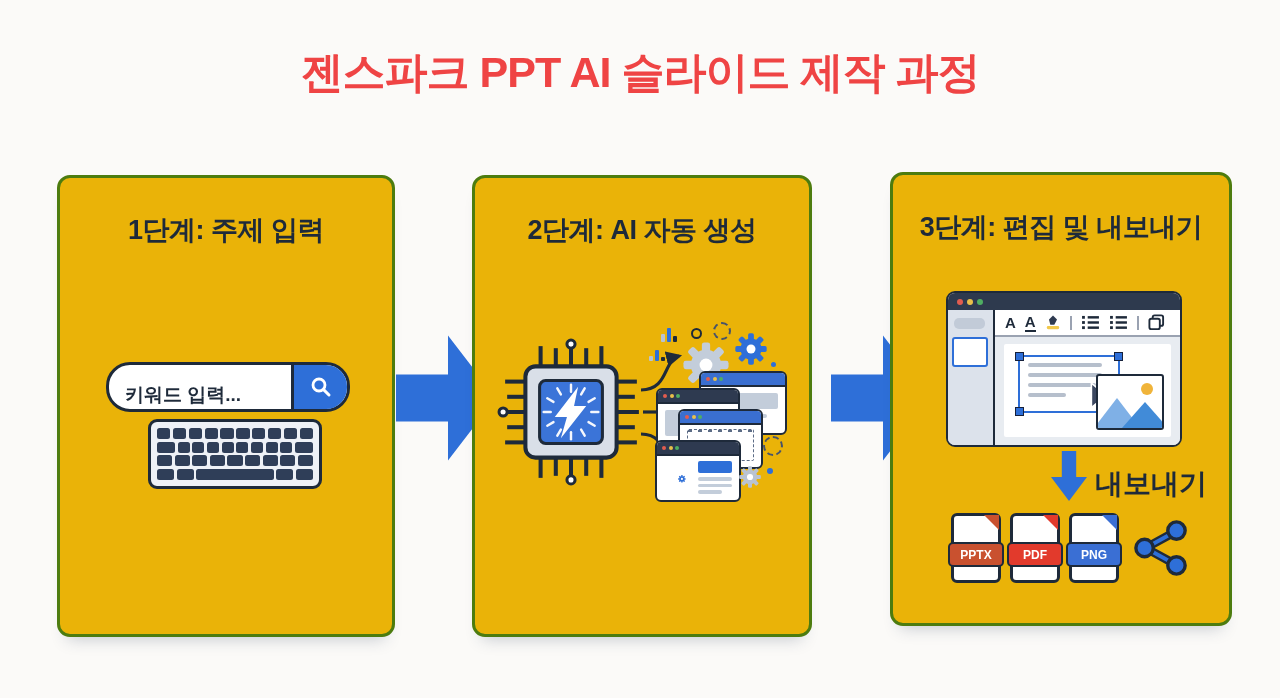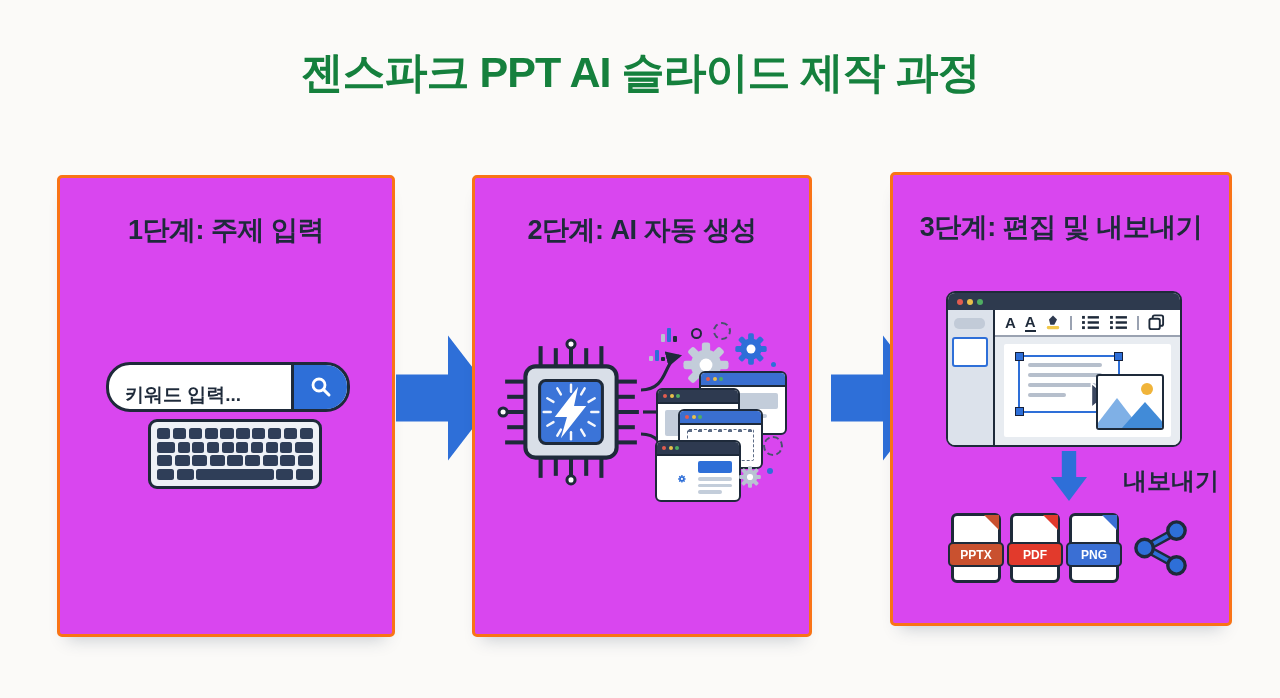--- a/index.html
+++ b/index.html
@@ -1,22 +1,22 @@
 <!DOCTYPE html>
 <html><head>
 <meta charset="utf-8">
 <style>
   html,body{margin:0;padding:0;background:#fbfaf8;}
   .stage{position:relative;width:1280px;height:698px;overflow:hidden;
          font-family:"Liberation Sans","DejaVu Sans",sans-serif;color:#1d2940;}
   
   .title{position:absolute;left:0;top:44px;width:100%;text-align:center;margin:0;
-         font-size:43px;font-weight:800;letter-spacing:-1px;color:#15803d;}
-  
-  .panel{position:absolute;background:#d946ef;border:3px solid #f97316;border-radius:5px;
+         font-size:43px;font-weight:800;letter-spacing:-1px;color:#ef4444;}
+  
+  .panel{position:absolute;background:#eab308;border:3px solid #4d7c0f;border-radius:13px;
          box-shadow:0 12px 16px -10px rgba(40,60,90,.25);}
   .p1{left:57px;top:175px;width:332px;height:456px;}
   .p2{left:472px;top:175px;width:334px;height:456px;}
   .p3{left:890px;top:172px;width:336px;height:448px;}
   .panel h2{position:absolute;left:0;top:34px;width:100%;margin:0;text-align:center;
             font-size:27px;font-weight:800;color:#1e2a3a;letter-spacing:-.5px;}
   
   .flow-arrow{position:absolute;width:100px;height:130px;background:#2e6fd8;
               clip-path:polygon(0 32%,52% 32%,52% 2%,100% 50%,52% 98%,52% 68%,0 68%);}
   .a1{left:396px;top:333px;} .a2{left:831px;top:333px;}
@@ -81,21 +81,21 @@
   .imgph{position:absolute;right:7px;bottom:7px;width:64px;height:52px;background:#fff;
          border:2px solid #1e2a3a;border-radius:3px;overflow:hidden;}
   .sun{position:absolute;right:9px;top:7px;width:12px;height:12px;border-radius:50%;background:#f0b43a;}
   .mt1{position:absolute;left:-4px;bottom:0;width:46px;height:30px;background:#7fb0e6;
        clip-path:polygon(50% 0,100% 100%,0 100%);}
   .mt2{position:absolute;right:-6px;bottom:0;width:46px;height:26px;background:#418bd8;
        clip-path:polygon(50% 0,100% 100%,0 100%);}
   
   .export-arrow{position:absolute;left:158px;top:276px;width:36px;height:50px;background:#2e6fd8;
                 clip-path:polygon(30% 0,70% 0,70% 52%,100% 52%,50% 100%,0 52%,30% 52%);}
-  .export-label{position:absolute;left:202px;top:290px;font-size:24px;font-weight:800;color:#1e2a3a;margin-left:28px;}
+  .export-label{position:absolute;left:202px;top:290px;font-size:28px;font-weight:800;color:#1e2a3a;}
   .files{position:absolute;left:58px;top:338px;display:flex;gap:9px;align-items:center;}
   .file{position:relative;width:44px;height:64px;background:#fff;border:3px solid #1e2a3a;border-radius:6px;flex:none;}
   .fold{position:absolute;top:-1px;right:-1px;width:15px;height:15px;
         clip-path:polygon(0 0,100% 0,100% 100%);}
   .flabel{position:absolute;left:-6px;right:-6px;top:26px;height:21px;border:2.5px solid #1e2a3a;
           border-radius:5px;color:#fff;font-size:12px;font-weight:800;display:flex;
           align-items:center;justify-content:center;letter-spacing:0;}
   .f-pptx .fold,.f-pptx .flabel{background:#c9512f;}
   .f-pdf  .fold,.f-pdf  .flabel{background:#e23a2c;}
   .f-png  .fold,.f-png  .flabel{background:#3a6fd4;}

